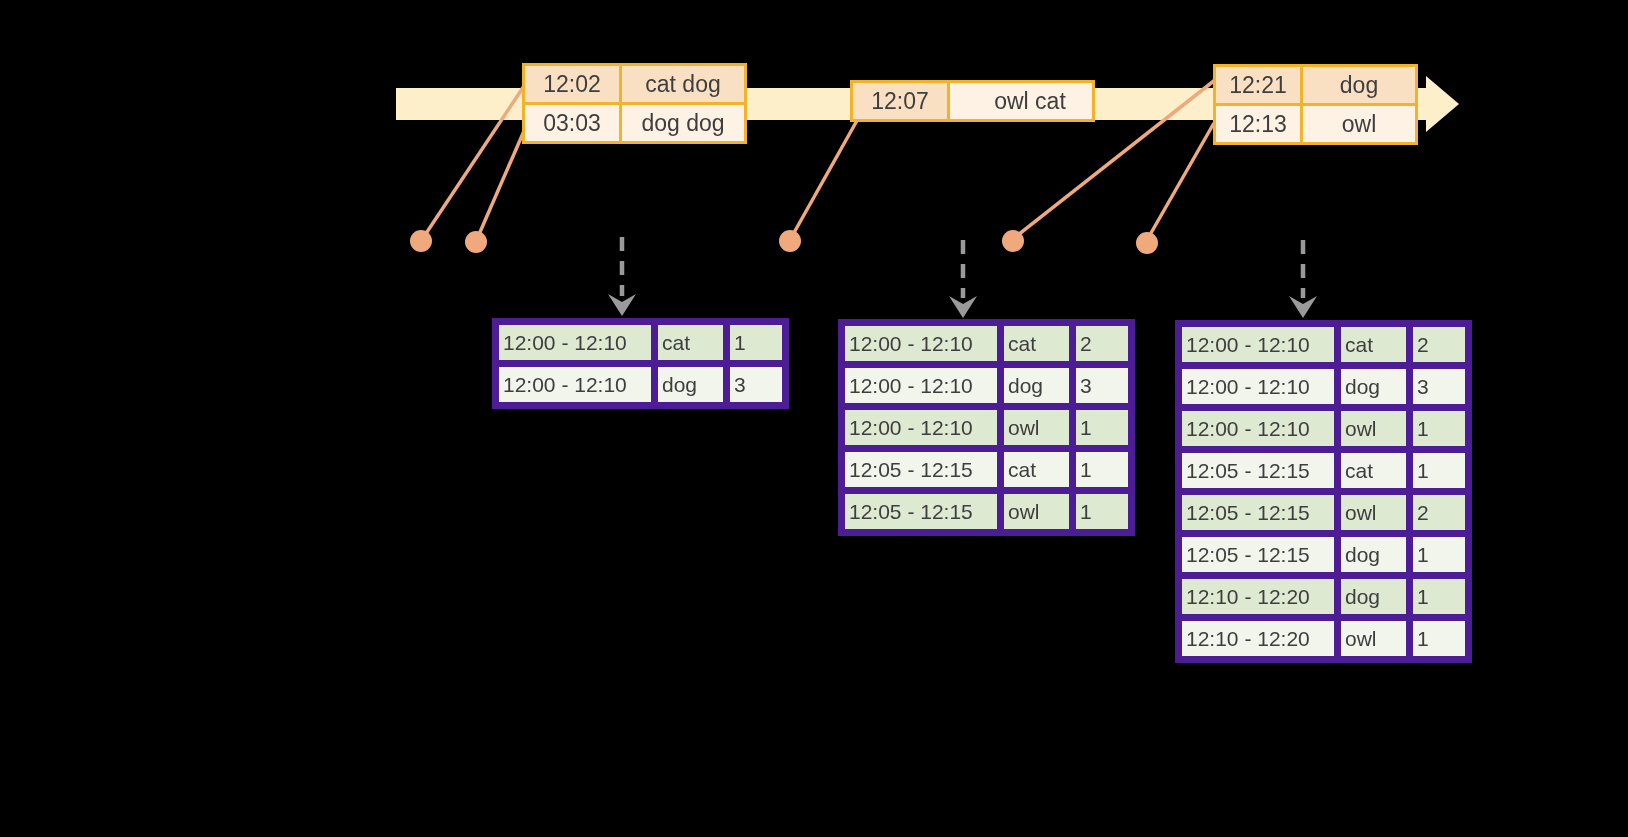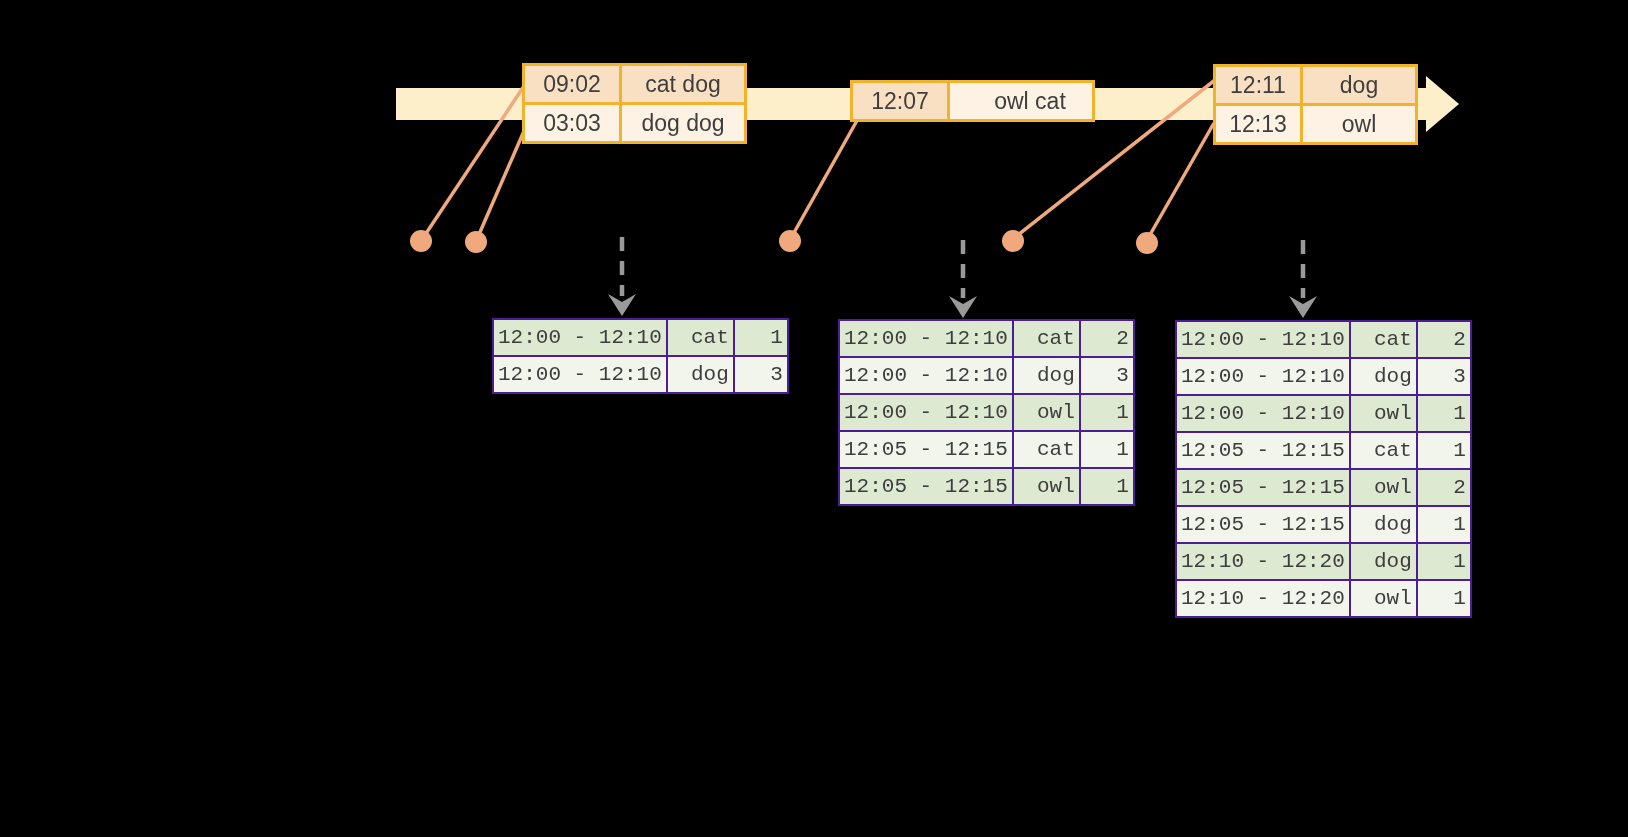--- a/index.html
+++ b/index.html
@@ -47,28 +47,27 @@
   #event-table-1 td.t-word { width: 110px; }
   #event-table-2 td.t-time { width: 82px; }
   #event-table-2 td.t-word { width: 112px; padding-left: 24px; }
   #event-table-3 td.t-time { width: 72px; }
   #event-table-3 td.t-word { width: 100px; }
   
   table.result-table {
     font-size: 21px;
   }
   table.result-table td {
-    border: 2px solid #4c1d95;
-    text-align: right;
+    border: 7px solid #4c1d95;
+    text-align: left;
     vertical-align: middle;
     height: 35px;
     padding: 0 4px;
     overflow: hidden;
     white-space: nowrap;
-    font-family: Liberation Mono, monospace;
   }
   table.result-table td.c-win   { width: 144px; }
   table.result-table td.c-word  { width: 57px; }
   table.result-table td.c-count { width: 44px; }
   .rt-dark  td { background: #dee9d2; }
   .rt-light td { background: #f1f5ec; }
   #result-table-1 { left: 492px;  top: 318px; }
   #result-table-2 { left: 838px;  top: 319px; }
   #result-table-3 { left: 1175px; top: 320px; }
 </style>
@@ -106,21 +105,21 @@
     <g fill="#9a9a9a">
       <polygon points="608,294 622,302 636,294 622,316"></polygon>
       <polygon points="949,296 963,304 977,296 963,318"></polygon>
       <polygon points="1289,296 1303,304 1317,296 1303,318"></polygon>
     </g>
   </svg>
 
   <table id="event-table-1" class="event-table">
     <tbody>
         <tr>
-      <td class="t-time ev-dark">09:02</td>
+      <td class="t-time ev-dark">12:02</td>
       <td class="t-word ev-dark">cat dog</td>
     </tr>
     <tr>
       <td class="t-time ev-light">03:03</td>
       <td class="t-word ev-light">dog dog</td>
     </tr>
   </tbody>
     </table>
 
   <table id="event-table-2" class="event-table">
@@ -128,21 +127,21 @@
         <tr>
       <td class="t-time ev-dark">12:07</td>
       <td class="t-word ev-light">owl cat</td>
     </tr>
   </tbody>
     </table>
 
   <table id="event-table-3" class="event-table">
     <tbody>
         <tr>
-      <td class="t-time ev-dark">12:11</td>
+      <td class="t-time ev-dark">12:21</td>
       <td class="t-word ev-dark">dog</td>
     </tr>
     <tr>
       <td class="t-time ev-light">12:13</td>
       <td class="t-word ev-light">owl</td>
     </tr>
   </tbody>
     </table>
 
   <table id="result-table-1" class="result-table">

